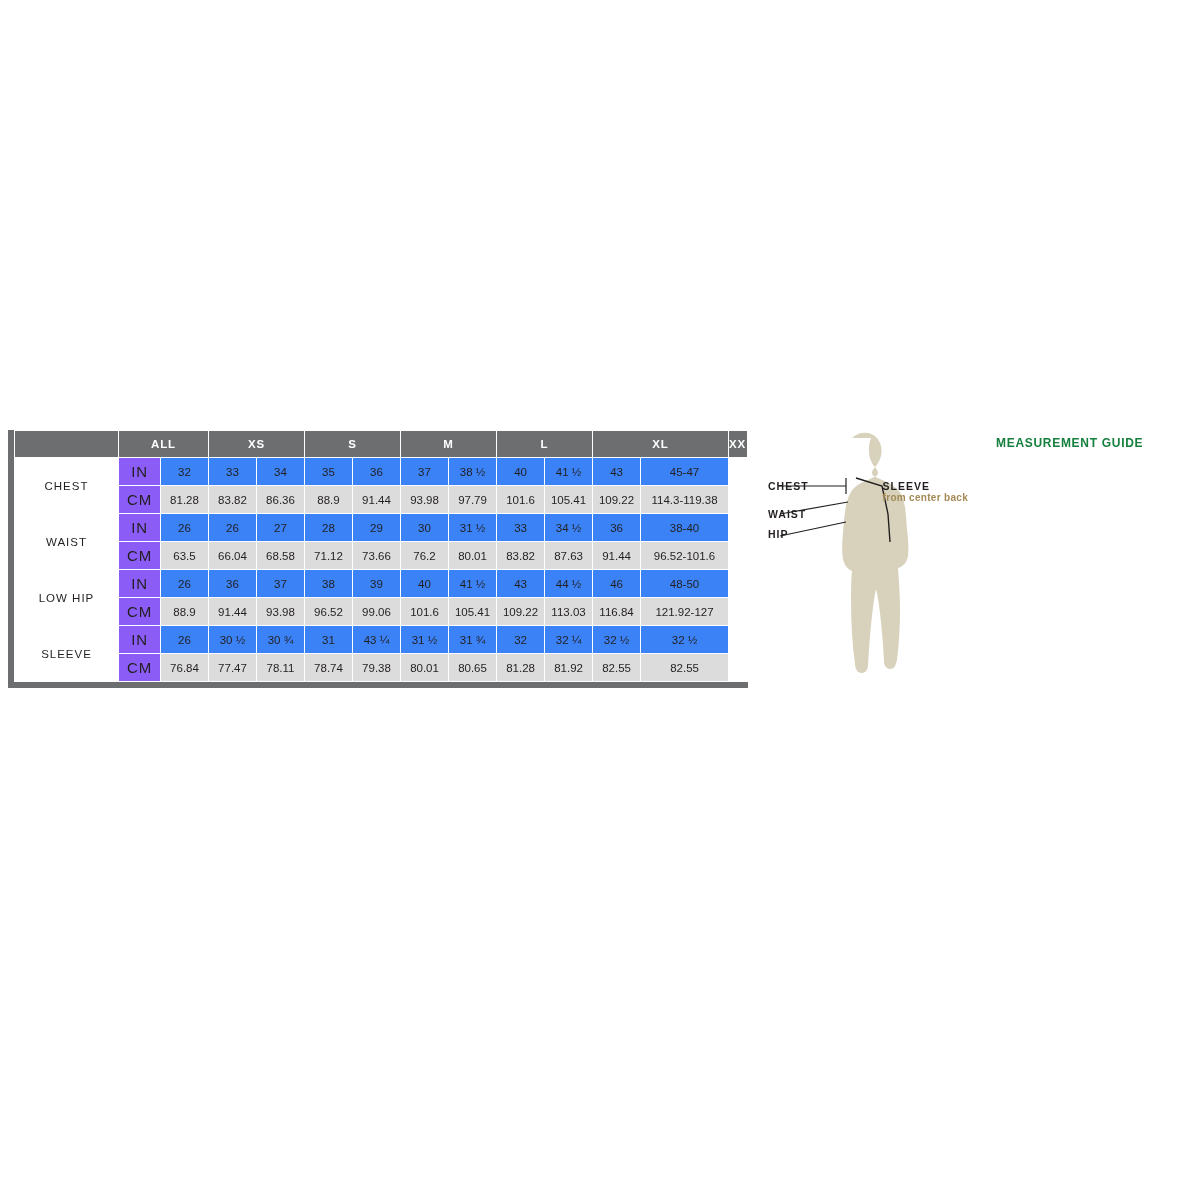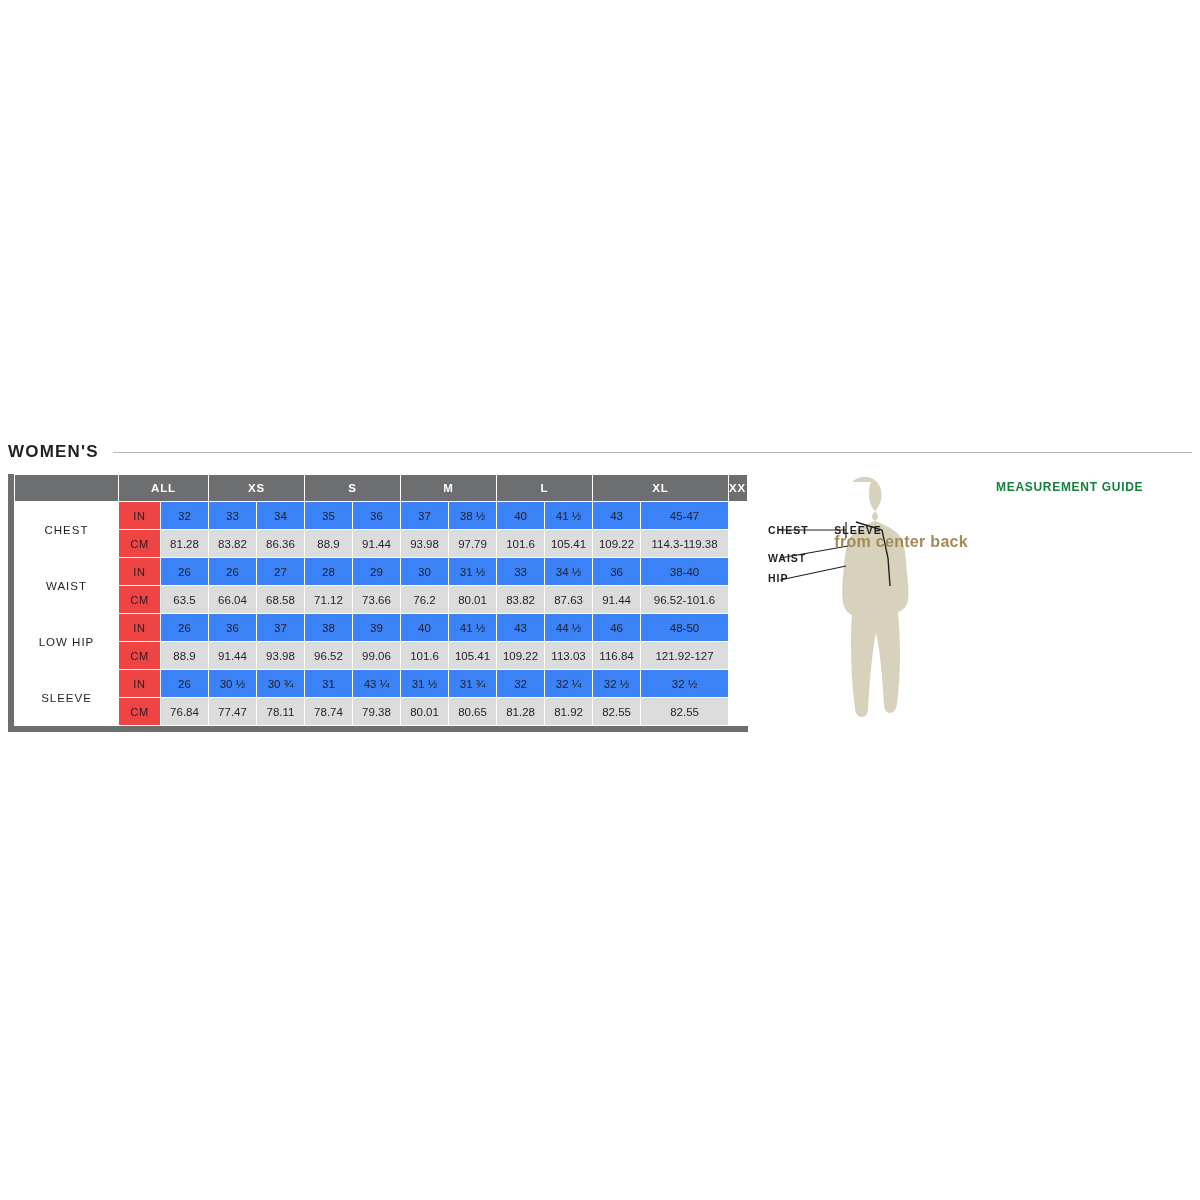--- a/index.html
+++ b/index.html
@@ -93,24 +93,24 @@
     letter-spacing: 1px;
     text-align: left;
     padding-left: 10px;
     border-left: none;
     border-top: 1px solid #ffffff;
     border-bottom: 1px solid #ffffff;
     border-right: 1px solid #ffffff;
     color: #231f20;
   }
   td.unit {
-    background: #ef4444;
+    background: #8b5cf6;
     color: #ffffff;
     font-weight: bold;
-    font-size: 11px;
+    font-size: 15px;
     letter-spacing: 0.8px;
     text-align: left;
     padding-left: 9px;
   }
   td.cell-a { background: #3b82f6; margin-left: 28px; }
   td.cell-b { background: #dcdcdc; }
 
   
   col.c-label { width: 104px; }
   col.c-unit  { width: 42px; }
@@ -137,21 +137,21 @@
   .lbl-hip   { left: -2px; top: 98px; }
   .lbl-sleeve {
     right: 2px;
     top: 50px;
     text-align: left;
     line-height: 12px;
   }
   .lbl-sleeve .sub {
     display: block;
     color: #a48a54;
-    font-size: 16px;
+    font-size: 10px;
     font-weight: bold;
     letter-spacing: 0.3px;
   }
 
   
   .guide {
     width: 228px;
     margin-left: 26px;
     padding-top: 6px;
   }
@@ -173,24 +173,20 @@
     letter-spacing: 0.8px;
     font-weight: bold;
     color: #6d6e70;
   }
 </style>
 </head>
 <body>
 
 <div class="page">
 
-  <div class="title-row">
-    <div class="title-text">WOMEN'S</div>
-    <div class="title-rule"></div>
-  </div>
 
   <div class="content">
 
     <div class="table-wrap">
       <table class="size-table">
         <colgroup>
           <col class="c-label">
             <col class="c-unit">
           <col class="c-v">
             <col class="c-v">

